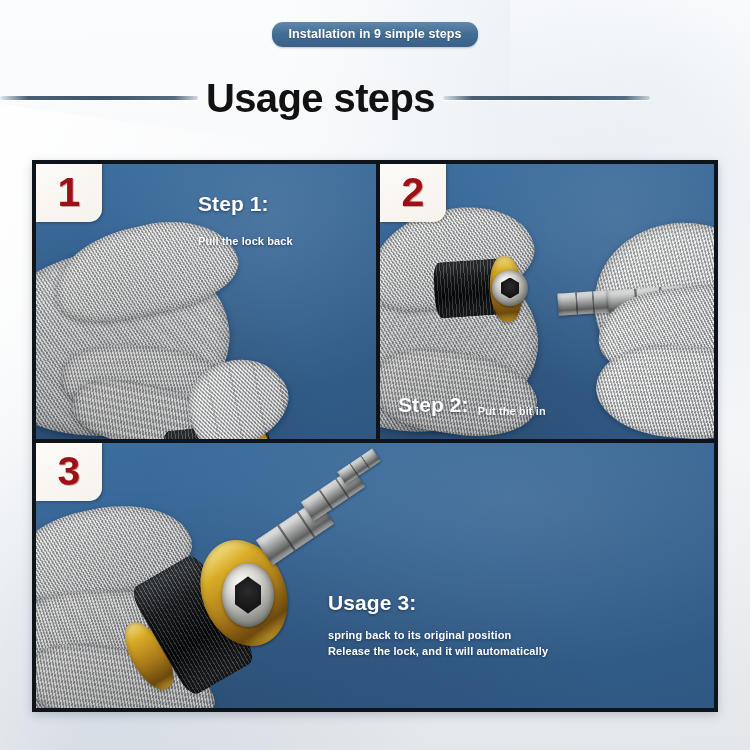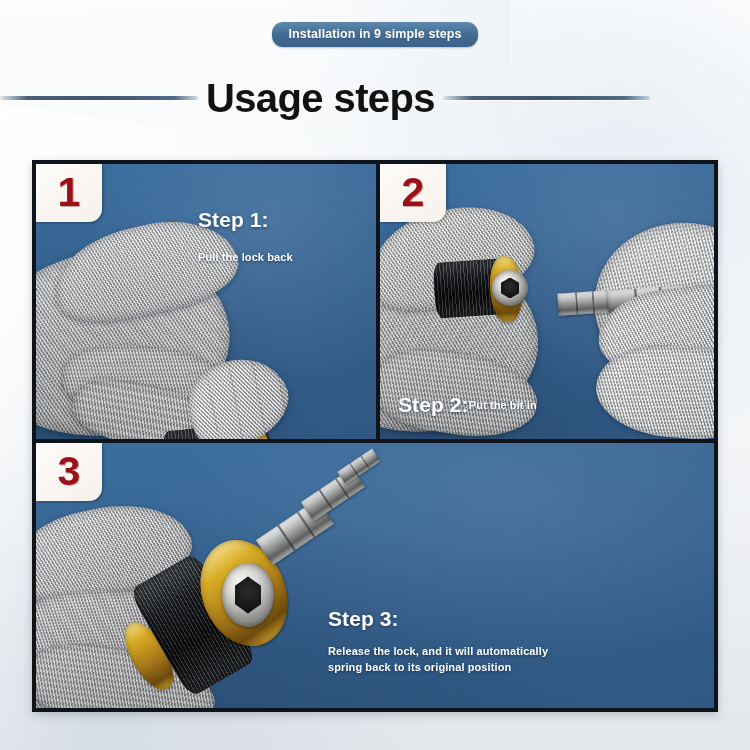--- a/index.html
+++ b/index.html
@@ -116,36 +116,36 @@
   .num-badge span {
     font-size: 41px;
     font-weight: 700;
     color: #9c1018;
     line-height: 1;
     text-shadow: 1px 1px 0 rgba(120,20,25,.35);
     transform: translateY(-1px);
   }
 
   
-  .caption { position: absolute; z-index: 5; color: #fff; margin-top: 16px; }
+  .caption { position: absolute; z-index: 5; color: #fff; }
   .cap-head {
     font-size: 21px; font-weight: 700;
     text-shadow: 0 1px 3px rgba(10,30,55,.6);
     letter-spacing: .1px;
   }
   .cap-sub {
     font-size: 11px; font-weight: 700;
     text-shadow: 0 1px 3px rgba(10,30,55,.6);
     letter-spacing: .1px;
   }
 
   .cap-1 { left: 162px; top: 28px; }
   .cap-1 .cap-sub { margin-top: 19px; margin-left: 0px; }
 
-  .cap-2 { left: 18px; bottom: 22px; display: flex; align-items: center; }
+  .cap-2 { left: 18px; bottom: 22px; display: flex; align-items: flex-end; gap: 9px; }
 
   .cap-3 { left: 292px; top: 148px; }
   .cap-3 .cap-sub { margin-top: 12px; line-height: 1.48; }
 
   
 
   
   .glove {
     position: absolute;
     background:
@@ -409,21 +409,21 @@
 
     <div class="bit p3-bit-a"></div>
     <div class="bit p3-bit-b"></div>
     <div class="bit p3-bit-c"></div>
 
     <div class="num-badge">
       <span>3</span>
     </div>
 
     <div class="caption cap-3">
-      <div class="cap-head">Step 3:</div>
+      <div class="cap-head">Usage 3:</div>
       <div class="cap-sub">
+        <div>spring back to its original position</div>
         <div>Release the lock, and it will automatically</div>
-        <div>spring back to its original position</div>
       </div>
     </div>
   </div>
 
 </div>
 
 </body></html>

